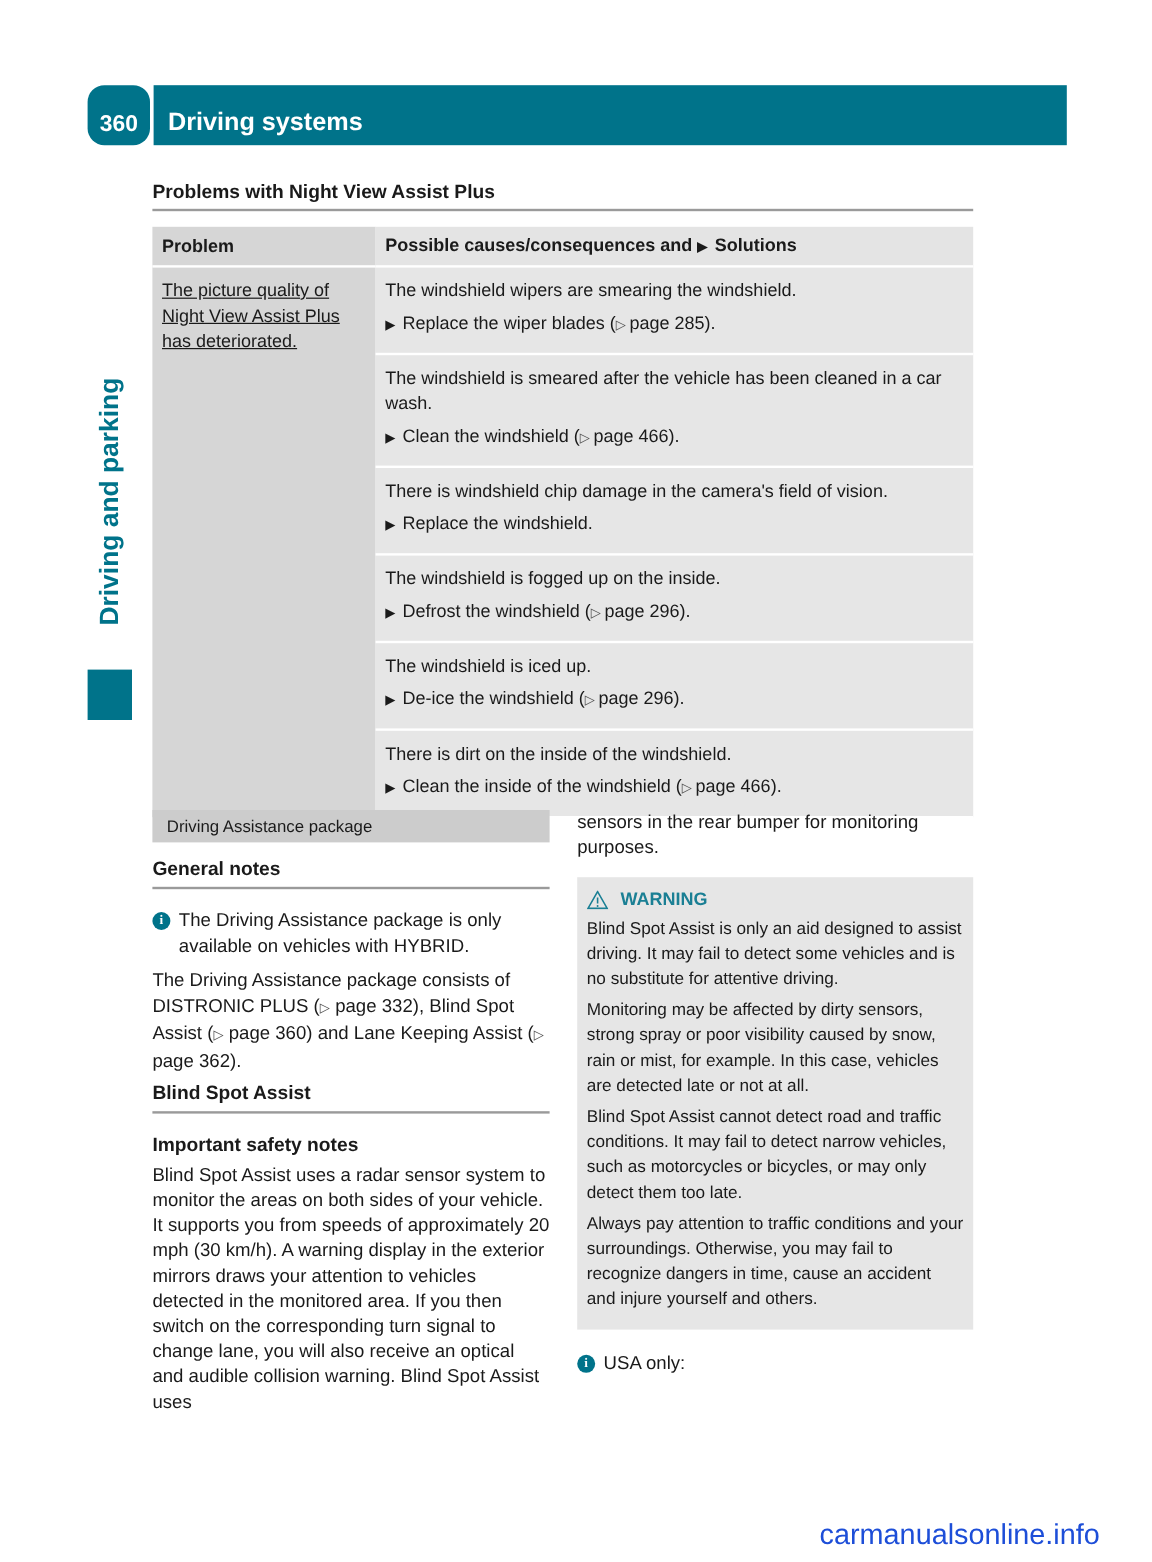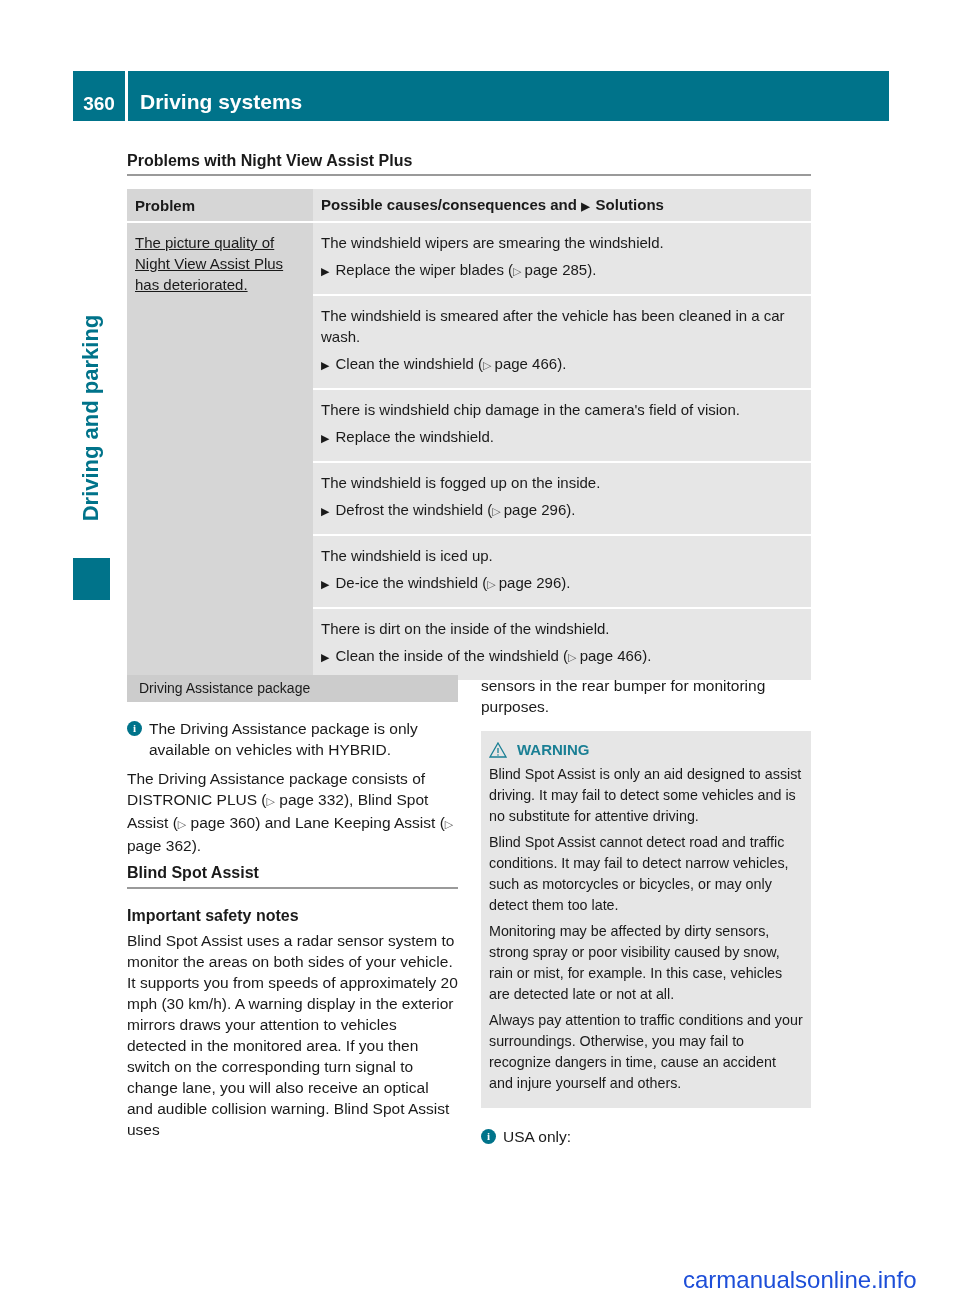--- a/index.html
+++ b/index.html
@@ -3,21 +3,21 @@
 <meta charset="utf-8">
 <style>
   html, body { margin: 0; padding: 0; }
   body {
     width: 960px; height: 1302px; position: relative; background: #ffffff;
     font-family: "Liberation Sans", sans-serif; color: #1a1a1a; overflow: hidden;
   }
   .header-num {
     position: absolute; left: 73px; top: 71px; width: 52px; height: 50px;
     background: #00738a; color: #fff; font-weight: bold; font-size: 19px;
-    display: flex; align-items: flex-end; justify-content: center; padding-bottom: 6px; box-sizing: border-box;
+    display: flex; align-items: flex-end; justify-content: center; padding-bottom: 6px; box-sizing: border-box; border-radius: 14px;
   }
   .header-title {
     position: absolute; left: 128px; top: 71px; width: 761px; height: 50px;
     background: #00738a; color: #fff; font-weight: bold; font-size: 21px;
     display: flex; align-items: flex-end; padding: 0 0 7px 12px; box-sizing: border-box;
   }
   .side-tab-text {
     position: absolute; left: 73px; top: 287px; width: 37px; height: 262px;
     display: flex; align-items: center; justify-content: center;
   }
@@ -163,20 +163,21 @@
             <a>page 466</a>
             <span>).</span>
           </div>
         </td>
       </tr>
     </tbody>
 </table>
 
 <div class="col-left">
   <div class="pkg-bar">Driving Assistance package</div>
+  <div class="sub-heading">General notes</div>
   <div class="info-note">
     <span class="info-icon">i</span>
     <span>The Driving Assistance package is only available on vehicles with HYBRID.</span>
   </div>
   <div class="para">
     <span>The Driving Assistance package consists of DISTRONIC PLUS (</span><span class="pageref-icon">▷</span> <a>page 332</a><span>), Blind Spot Assist (</span><span class="pageref-icon">▷</span> <a>page 360</a><span>) and Lane Keeping Assist (</span><span class="pageref-icon">▷</span> <a>page 362</a><span>).</span>
   </div>
   <div class="sub-heading" style="margin-top:6px">Blind Spot Assist</div>
   <div class="sub-heading2">Important safety notes</div>
   <div class="para" style="margin-top:4px">Blind Spot Assist uses a radar sensor system to monitor the areas on both sides of your vehicle. It supports you from speeds of approximately 20 mph (30 km/h). A warning display in the exterior mirrors draws your attention to vehicles detected in the monitored area. If you then switch on the corresponding turn signal to change lane, you will also receive an optical and audible collision warning. Blind Spot Assist uses</div>
@@ -187,22 +188,22 @@
   <div class="warning-box">
     <div class="warning-head">
       <svg class="warn-icon" width="18" height="16" viewBox="0 0 18 16">
         <path d="M9 1 L17 15 L1 15 Z" fill="none" stroke="#1a7f94" stroke-width="1.3"></path>
         <line x1="9" y1="6" x2="9" y2="11" stroke="#1a7f94" stroke-width="1.3"></line>
         <circle cx="9" cy="13" r="0.8" fill="#1a7f94"></circle>
       </svg>
       <span>WARNING</span>
     </div>
     <div class="warn-para">Blind Spot Assist is only an aid designed to assist driving. It may fail to detect some vehicles and is no substitute for attentive driving.</div>
+    <div class="warn-para">Monitoring may be affected by dirty sensors, strong spray or poor visibility caused by snow, rain or mist, for example. In this case, vehicles are detected late or not at all.</div>
     <div class="warn-para">Blind Spot Assist cannot detect road and traffic conditions. It may fail to detect narrow vehicles, such as motorcycles or bicycles, or may only detect them too late.</div>
-    <div class="warn-para">Monitoring may be affected by dirty sensors, strong spray or poor visibility caused by snow, rain or mist, for example. In this case, vehicles are detected late or not at all.</div>
     <div class="warn-para" style="margin-bottom:4px">Always pay attention to traffic conditions and your surroundings. Otherwise, you may fail to recognize dangers in time, cause an accident and injure yourself and others.</div>
   </div>
   <div class="info-note" style="margin-top:18px">
     <span class="info-icon">i</span>
     <span>USA only:</span>
   </div>
 </div>
 
 <div class="watermark">carmanualsonline.info</div>
 

